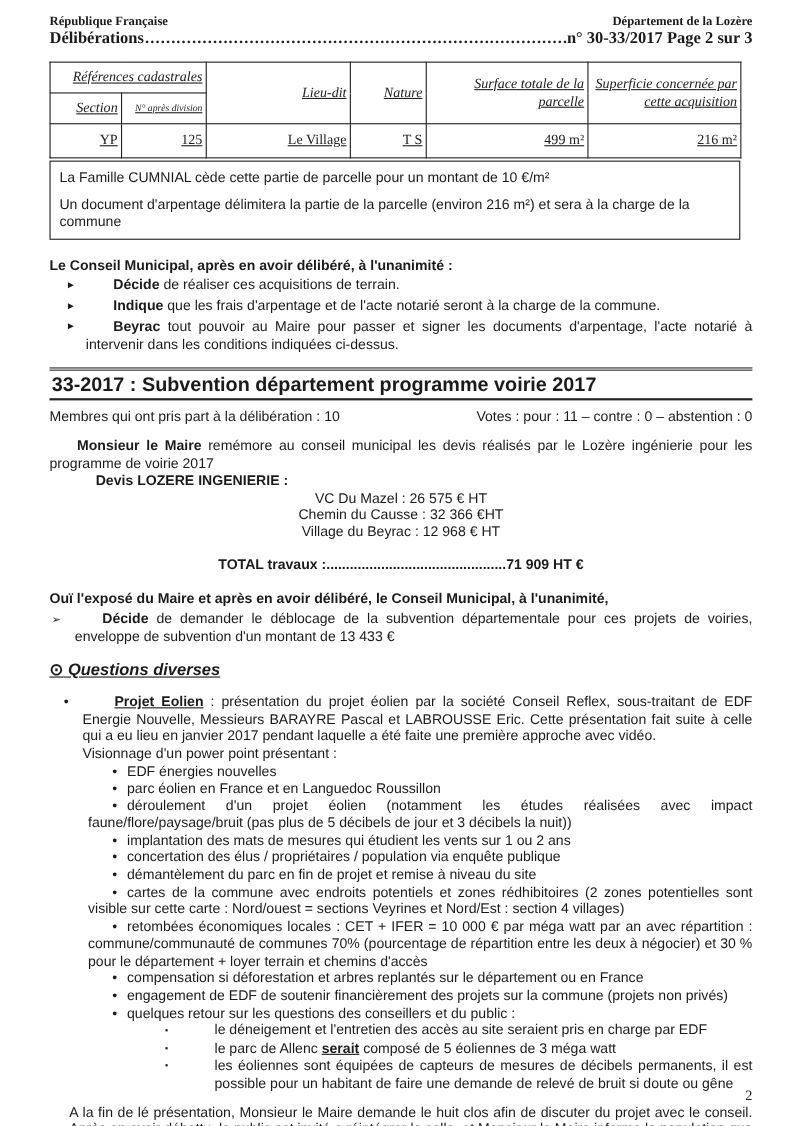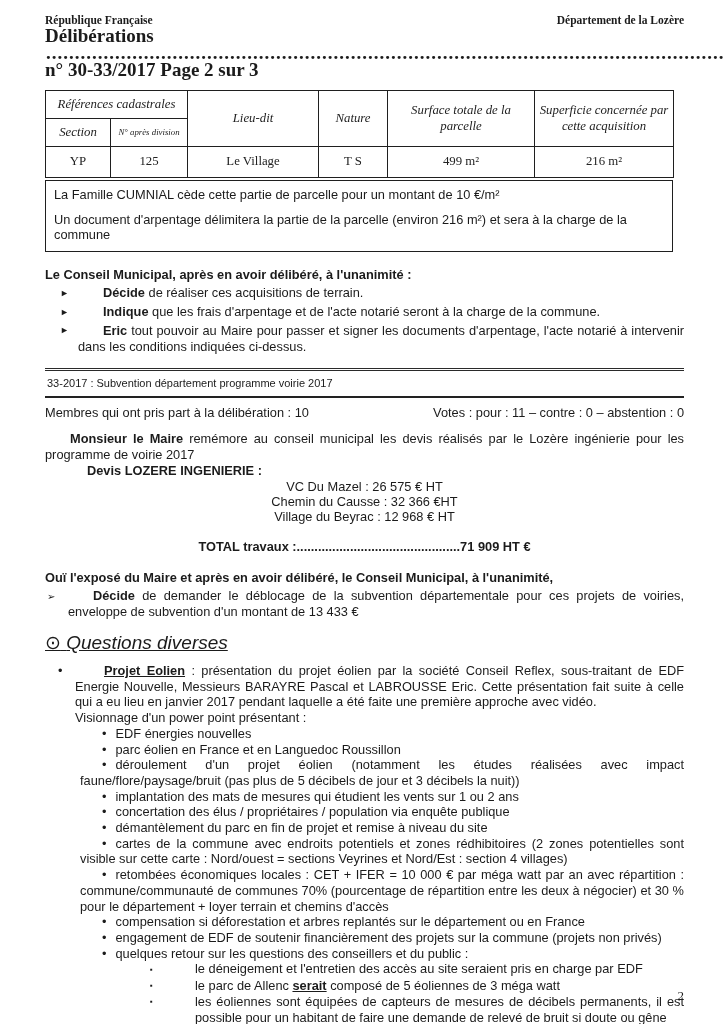--- a/index.html
+++ b/index.html
@@ -11,59 +11,59 @@
     font-family:"Liberation Sans", sans-serif;
     font-size:12.8px;
     line-height:15.7px;
     box-sizing:border-box;
     padding:13px 40px 0 45px;
     overflow:hidden;
   }
   
   .hdr { font-family:"Liberation Serif", serif; font-weight:bold; }
   .hrow1 { display:flex; justify-content:space-between; font-size:11.5px; line-height:14px; }
-  .hrow2 { display:flex; align-items:baseline; font-size:19px; line-height:17px;flex-direction:column; }
+  .hrow2 { display:flex; align-items:baseline; font-size:15px; line-height:17px; }
   .leader { flex:1; overflow:hidden; white-space:nowrap; letter-spacing:1px; font-weight:bold; padding:0 1px; }
   
   table.ctable {
     border-collapse:collapse; table-layout:fixed; width:628px; margin-top:12px;
     font-family:"Liberation Serif", serif; font-size:12.8px; color:#222;
   }
-  table.ctable td { border:1.8px solid #1f1f1f; text-align:center; vertical-align:middle; padding:2px 3px; }
+  table.ctable td { border:1.8px solid #1f1f1f; text-align:right; vertical-align:middle; padding:2px 3px;text-decoration:underline; }
   td.th { font-style:italic; }
   td.small { font-style:italic; font-size:8.8px; }
   tr.hrow td { height:23px; }
   tr.drow td { height:26px; }
   
   .notebox {
     width:628px; box-sizing:border-box; border:1.8px solid #1f1f1f;
     margin-top:2px; padding:6px 8px 8px 8px;
   }
   .notebox .nl2 { margin-top:9px; }
   
   .intro-bold { font-weight:bold; margin-top:15px; }
   .dec-item { margin-left:33px; text-indent:-18px; margin-top:2.5px; text-align:justify; }
   .tri { display:inline-block; width:18px; text-indent:0; font-size:9px; vertical-align:1.5px; }
   .lead { font-weight:bold;padding-left:25px; }
   
   .h33 {
-    margin-top:13px; font-weight:normal; font-size:11px; line-height:19px;
+    margin-top:13px; font-weight:bold; font-size:18px; line-height:19px;
     border-top:3px double #2a2a2a; border-bottom:2px solid #222;
     padding:3px 0 3px 2px;
   }
   .mvrow { display:flex; justify-content:space-between; margin-top:7px; }
   .para { margin-top:11px; text-align:justify; }
   .devislabel { font-weight:bold;padding-left:42px; }
   .centered { text-align:center; line-height:14.6px; margin-top:2px; }
   .total { text-align:center; font-weight:bold; margin-top:15px; }
   .oui { font-weight:bold; margin-top:15px; }
   .dec33 { margin-left:23px; text-indent:-21px; margin-top:2px; text-align:justify; }
   .chev { display:inline-block; width:21px; text-indent:0; font-size:10px; }
   
-  .qdhead { margin-top:13px; font-size:19px; line-height:19px; font-weight:normal; text-decoration:underline; }
+  .qdhead { margin-top:13px; font-size:15px; line-height:19px; font-weight:bold; text-decoration:underline; }
   .qdhead .qtxt { font-style:italic; }
   .item1 { margin-left:30px; text-indent:-17px; margin-top:11px; text-align:justify; }
   .b1 { display:inline-block; width:17px; text-indent:0; }
   .plead { font-weight:bold; text-decoration:underline;padding-left:29px; }
   .vision { margin-left:30px; }
   .slide { margin-left:35px; text-indent:22px; text-align:justify; }
   .b2 { margin-right:9px; }
   .qa { margin-left:150px; text-indent:-45px; text-align:justify; }
   .b3 { display:inline-block; width:45px; text-indent:0; font-size:8px; vertical-align:1.5px; }
   .bu-em { font-weight:bold; text-decoration:underline; }
@@ -126,21 +126,21 @@
   </div>
 
   <div class="intro-bold">Le Conseil Municipal, après en avoir délibéré, à l'unanimité :</div>
   <div class="dec-item">
     <span class="tri">►</span><span class="lead">Décide</span><span> de réaliser ces acquisitions de terrain.</span>
   </div>
   <div class="dec-item">
     <span class="tri">►</span><span class="lead">Indique</span><span> que les frais d'arpentage et de l'acte notarié seront à la charge de la commune.</span>
   </div>
   <div class="dec-item">
-    <span class="tri">►</span><span class="lead">Eric</span><span> tout pouvoir au Maire pour passer et signer les documents d'arpentage, l'acte notarié à intervenir dans les conditions indiquées ci-dessus.</span>
+    <span class="tri">►</span><span class="lead">Beyrac</span><span> tout pouvoir au Maire pour passer et signer les documents d'arpentage, l'acte notarié à intervenir dans les conditions indiquées ci-dessus.</span>
   </div>
 
   <div class="h33">33-2017 : Subvention département programme voirie 2017</div>
   <div class="mvrow">
     <span>Membres qui ont pris part à la délibération : 10</span>
     <span>Votes : pour : 11 – contre : 0 – abstention : 0</span>
   </div>
   <div class="para">
     <span class="lead">Monsieur le Maire</span><span> remémore au conseil municipal les devis réalisés par le Lozère ingénierie pour les programme de voirie 2017</span>
   </div>

